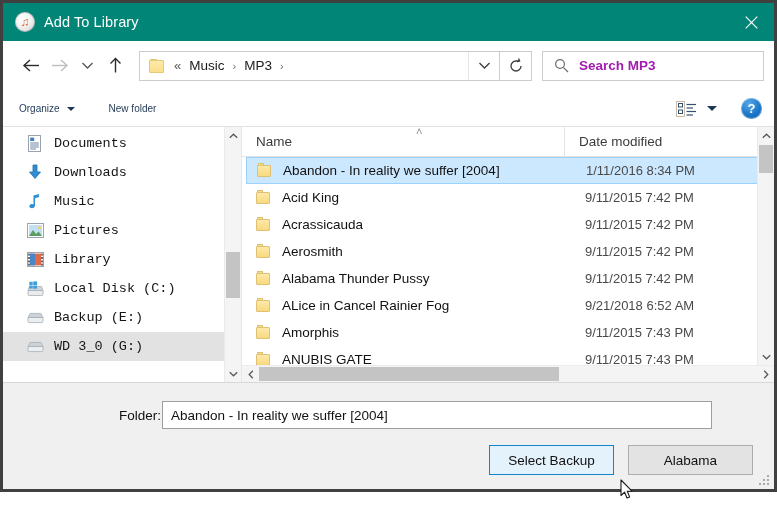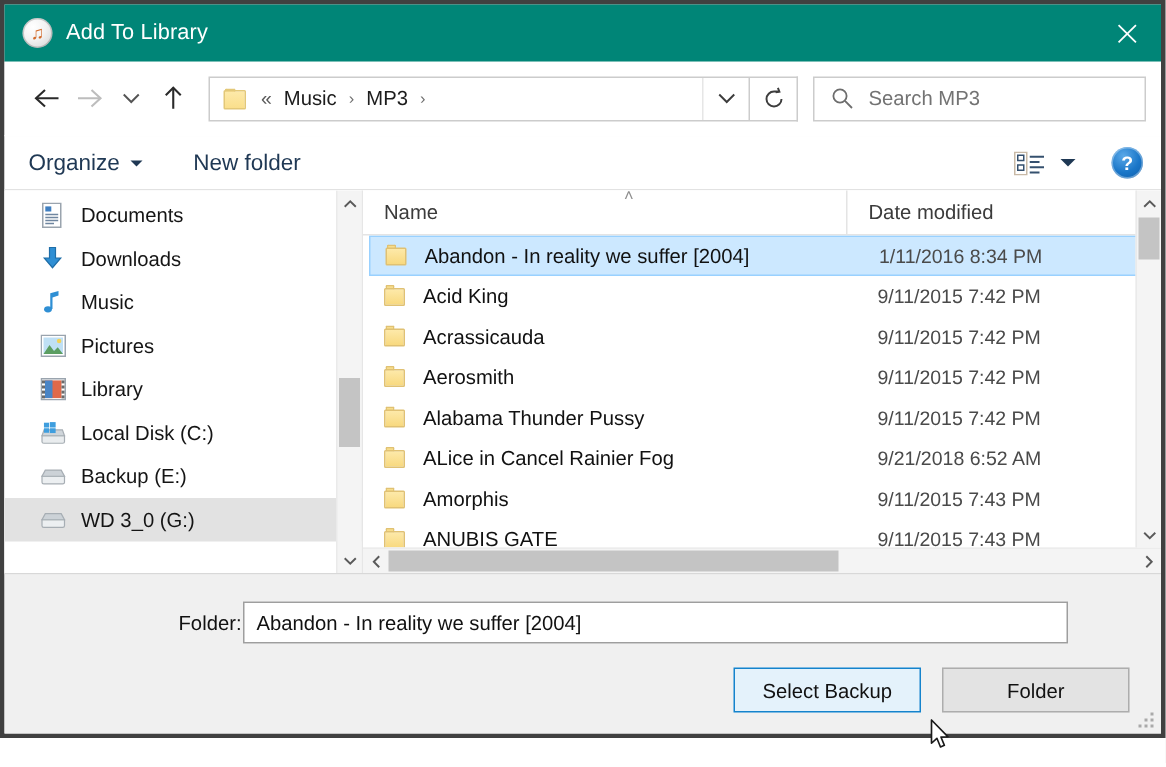--- a/index.html
+++ b/index.html
@@ -103,31 +103,31 @@
     border:1px solid #cccccc;border-left:none;background:#ffffff;
     display:flex;align-items:center;justify-content:center;
     box-sizing:border-box;
   }
   .searchbox{
     width:222px;flex:0 0 222px;height:30px;margin-left:10px;
     border:1px solid #cccccc;background:#ffffff;
     display:flex;align-items:center;box-sizing:border-box;
   }
   .search-ico{margin-left:11px;margin-right:10px;display:flex;flex:0 0 auto;}
-  .search-ph{color:#737373;font-size:13.5px;}
+  .search-ph{color:#a21caf;font-size:13.5px;font-weight:bold;}
 
   
   .cmdbar{
     height:36px;flex:0 0 36px;background:#ffffff;
     display:flex;align-items:center;padding:0 12px 0 16px;
     box-sizing:border-box;
     border-bottom:1px solid #e2e2e2;
   }
   .cmd-item{
-    color:#1f3854;font-size:15px;display:flex;align-items:center;
+    color:#1f3854;font-size:10px;display:flex;align-items:center;
     margin-right:34px;white-space:nowrap;
   }
   .cmd-caret{
     margin-left:7px;width:0;height:0;
     border-left:4px solid transparent;border-right:4px solid transparent;
     border-top:4px solid #1f3854;
   }
   .cmd-right{margin-left:auto;display:flex;align-items:center;}
   .view-ico{display:flex;align-items:center;}
   .view-caret{
@@ -158,21 +158,21 @@
   .tree{padding-top:2px;}
   .tree-item{
     height:29px;display:flex;align-items:center;
     padding-left:22px;box-sizing:border-box;
   }
   .tree-item.sel{background:#e2e2e2;}
   .tree-ico{
     width:20px;height:18px;margin-right:9px;flex:0 0 20px;
     display:flex;align-items:center;justify-content:center;
   }
-  .tree-label{font-size:13.5px;color:#151515;white-space:nowrap;}
+  .tree-label{font-size:13.5px;color:#151515;white-space:nowrap;font-family:Liberation Mono, monospace;}
 
   
   .vscroll{
     position:absolute;right:0;top:0;bottom:0;width:17px;
     background:#f4f4f4;border-left:1px solid #eaeaea;box-sizing:border-box;
   }
   .vs-arrow{
     height:17px;display:flex;align-items:center;justify-content:center;
     color:#606060;
   }
@@ -634,21 +634,21 @@
     <div class="folderrow">
       <span class="folder-label">Folder:</span>
       <span class="folder-input">Abandon - In reality we suffer [2004]</span>
     </div>
 
     <div class="btnrow">
       <div class="btn primary">
         <span>Select Backup</span>
       </div>
       <div class="btn secondary">
-        <span>Folder</span>
+        <span>Alabama</span>
       </div>
     </div>
 
     <div class="grip">
       <i style="left:8px;top:0px;"></i>
       <i style="left:4px;top:4px;"></i>
         <i style="left:8px;top:4px;"></i>
       <i style="left:0px;top:8px;"></i>
         <i style="left:4px;top:8px;"></i>
         <i style="left:8px;top:8px;"></i>

